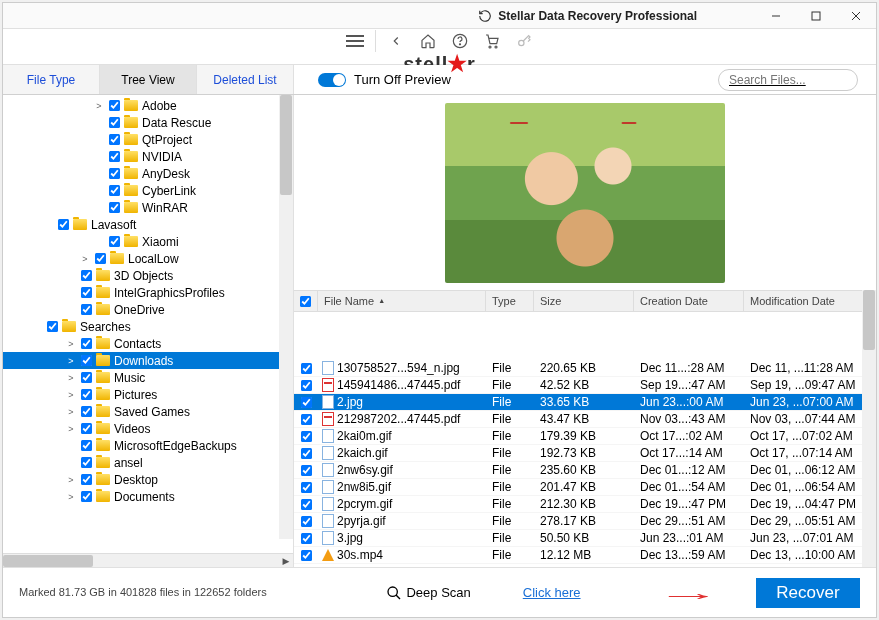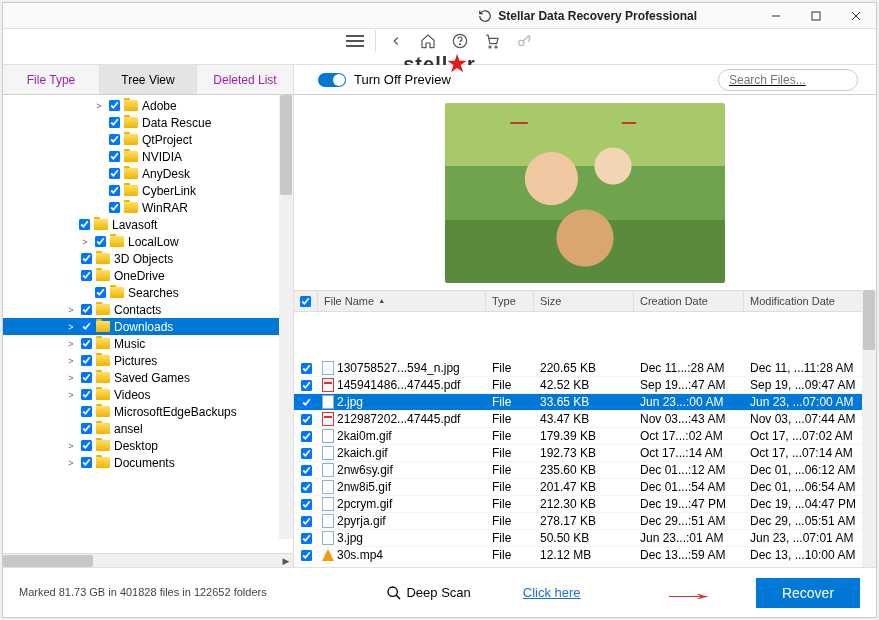--- a/index.html
+++ b/index.html
@@ -12,21 +12,21 @@
   .titlebar .ctrl { width:40px; height:26px; display:flex; align-items:center; justify-content:center; color:#444; }
   .toolbar { height:36px; display:flex; align-items:center; justify-content:space-between; padding:0 10px; border-bottom:1px solid #e0e0e0;flex-direction:column; }
   .toolbar .lft { display:flex; align-items:center; gap:8px; }
   .toolbar .icn { width:24px; height:24px; display:flex; align-items:center; justify-content:center; color:#555; font-size:16px; cursor:pointer; }
   .toolbar .vbar { width:1px; height:22px; background:#ddd; }
   .brand { font-size:20px; font-weight:600; letter-spacing:1px; color:#333; display:flex; align-items:center; }
   .brand .star { color:#e41a1a; font-size:22px; line-height:0; margin:0 -1px; position:relative; top:-1px;}
   .tabs { display:flex; height:30px; border-bottom:1px solid #d0d0d0; background:#f5f5f5; }
   .tabs .left { width:291px; display:flex; }
   .tabs .right { flex:1; display:flex; align-items:center; justify-content:space-between; padding:0 18px 0 24px; background:#fff;gap:8px; }
-  .tab { flex:1; display:flex; align-items:center; justify-content:center; font-size:12px; color:#a21caf; border-right:1px solid #e0e0e0; cursor:pointer; }
+  .tab { flex:1; display:flex; align-items:center; justify-content:center; font-size:12px; color:#1d4ed8; border-right:1px solid #e0e0e0; cursor:pointer; }
   .tab.active { background:#e4e4e4; color:#000; }
   .tog { display:flex; align-items:center; gap:8px; font-size:13px; }
   .tog .pill { width:28px; height:14px; background:#0078d7; border-radius:8px; position:relative; cursor:pointer; }
   .tog .pill::after { content:""; width:12px; height:12px; background:#fff; border-radius:50%; position:absolute; right:1px; top:1px; }
   .search { display:flex; align-items:center; width:140px; height:22px; border:1px solid #ccc; border-radius:11px; padding:0 8px; font-size:11px; color:#888;}
   .search input { border:none; outline:none; flex:1; font-size:12px; background:transparent;text-decoration:underline;}
   .main { flex:1; display:flex; overflow:hidden; }
   .tree-pane { width:291px; border-right:1px solid #e0e0e0; display:flex; flex-direction:column; }
   .tree { flex:1; overflow:auto; font-size:12px; padding-top:2px; }
   .tree-row { display:flex; align-items:center; height:17px; white-space:nowrap; padding-left:6px; }
@@ -77,21 +77,21 @@
   .fic.pdf::after{content:""; position:absolute; left:1px; right:1px; top:3px; height:2px; background:#d33;}
   .fic.vlc { width:0; height:0; border-left:6px solid transparent; border-right:6px solid transparent; border-bottom:12px solid #f39c12; background:none; border-top:none;}
   .grid .vsb2 { position:absolute; right:0; top:0; bottom:0; width:14px; background:#f0f0f0;}
   .grid .vsb2 .thumb { position:absolute; left:1px; top:0; width:12px; height:60px; background:#c7c7c7; border-radius:2px;}
   .footer { flex:0 0 50px; height:50px; border-top:1px solid #e0e0e0; display:flex; align-items:center; padding:0 16px; justify-content:space-between;}
   .footer .status { font-size:11px; color:#444; width:260px; line-height:1.3;}
   .footer .deep { font-size:13px; display:flex; align-items:center; gap:4px;}
   .footer .deep a { color:#1a6fd6; text-decoration:underline;margin-left:48px; }
   .footer .rside { display:flex; align-items:center; gap:12px;}
   .arrow { color:#e03030; font-size:22px; letter-spacing:-6px; transform:scaleX(3); transform-origin:right; margin-right:40px;}
-  .recover { width:104px; height:30px; background:#0078d7; color:#fff; border:none; font-size:14px; cursor:pointer;}
+  .recover { width:104px; height:30px; background:#0078d7; color:#fff; border:none; font-size:17px; cursor:pointer;}
   svg { display:block;}
   .sort-asc { font-size:7px; margin-left:4px; position:relative; top:-1px;}
 </style>
 </head>
 <body>
 
 <div class="window">
 
   <div class="titlebar">
     <div style="width:80px"></div>
@@ -234,45 +234,57 @@
               <input type="checkbox" class="cb" checked="" style="">
               <span class="fld"></span>
               <span>CyberLink</span>
             </div>
             <div class="tree-row" style="padding-left: 90px;">
               <span class="ar"></span>
               <input type="checkbox" class="cb" checked="" style="">
               <span class="fld"></span>
               <span>WinRAR</span>
             </div>
-            <div class="tree-row" style="padding-left: 60px;">
+            <div class="tree-row" style="padding-left: 39px;">
               <span class="ar"></span>
               <input type="checkbox" class="cb" checked="" style="">
               <span class="fld"></span>
               <span>Lavasoft</span>
             </div>
+            <div class="tree-row" style="padding-left: 90px;">
+              <span class="ar"></span>
+              <input type="checkbox" class="cb" checked="" style="">
+              <span class="fld"></span>
+              <span>Xiaomi</span>
+            </div>
             <div class="tree-row" style="padding-left: 76px;">
               <span class="ar">&gt;</span>
               <input type="checkbox" class="cb" checked="" style="">
               <span class="fld"></span>
               <span>LocalLow</span>
             </div>
             <div class="tree-row" style="padding-left: 62px;">
               <span class="ar"></span>
               <input type="checkbox" class="cb" checked="" style="">
               <span class="fld"></span>
               <span>3D Objects</span>
             </div>
             <div class="tree-row" style="padding-left: 62px;">
               <span class="ar"></span>
               <input type="checkbox" class="cb" checked="" style="">
               <span class="fld"></span>
+              <span>IntelGraphicsProfiles</span>
+            </div>
+            <div class="tree-row" style="padding-left: 62px;">
+              <span class="ar"></span>
+              <input type="checkbox" class="cb" checked="" style="">
+              <span class="fld"></span>
               <span>OneDrive</span>
             </div>
-            <div class="tree-row" style="padding-left: 76px;">
+            <div class="tree-row" style="padding-left: 28px;">
               <span class="ar"></span>
               <input type="checkbox" class="cb" checked="" style="">
               <span class="fld"></span>
               <span>Searches</span>
             </div>
             <div class="tree-row" style="padding-left: 62px;">
               <span class="ar">&gt;</span>
               <input type="checkbox" class="cb" checked="" style="">
               <span class="fld"></span>
               <span>Contacts</span>

